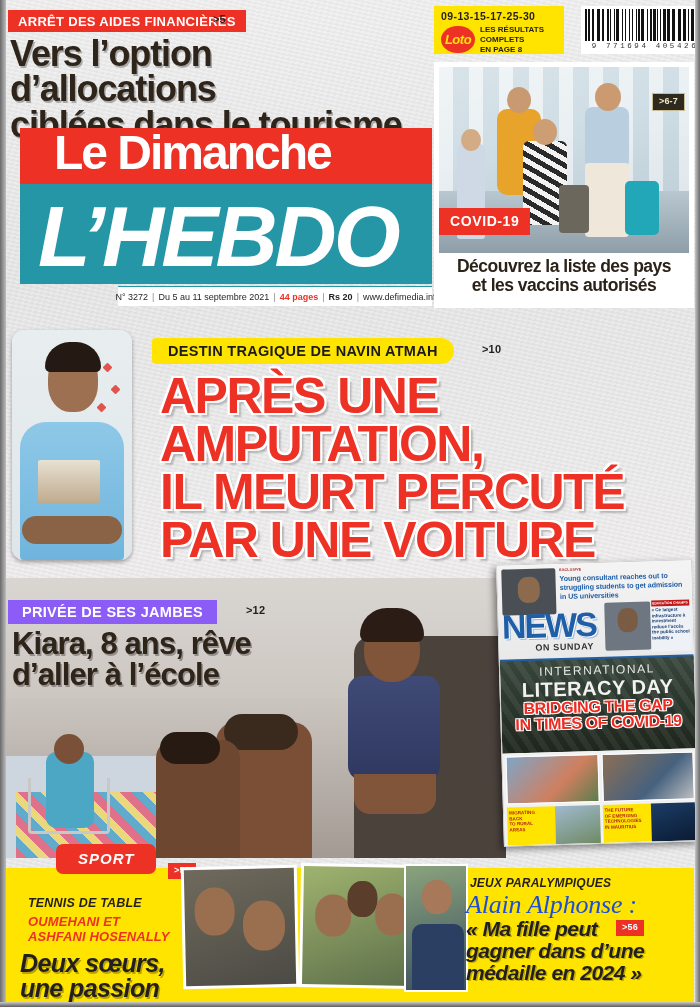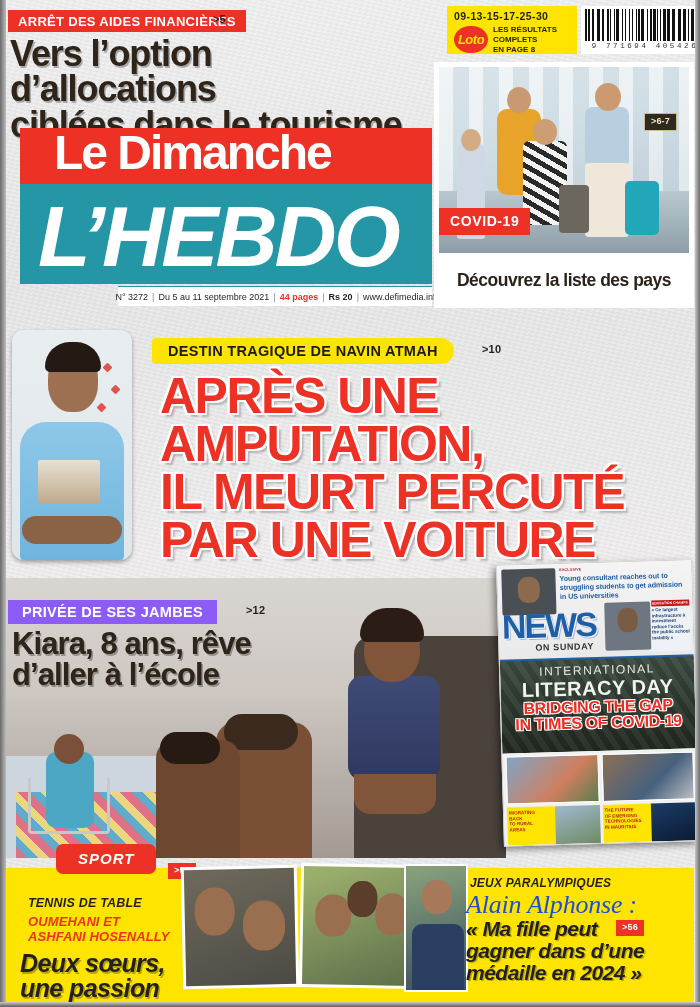--- a/index.html
+++ b/index.html
@@ -54,21 +54,21 @@
   .mh-teal{position:absolute;left:14px;top:56px;width:412px;height:100px;background:#2496a6;}
   .mh-teal span{position:absolute;left:18px;top:2px;color:#fff;font-weight:bold;font-style:italic;
     font-size:86px;letter-spacing:-3px;line-height:100px;}
   .mh-info{position:absolute;left:112px;top:158px;width:314px;height:20px;background:#fff;
     display:flex;align-items:center;padding-left:6px;
     font-size:9px;color:#231f20;white-space:nowrap;border-top:1px solid #2496a6;justify-content:center;}
   .mh-info b.red{color:#ee3125;}
   .mh-info .sep{color:#8a8a8a;margin:0 4px;}
 
   
-  .loto{position:absolute;left:434px;top:6px;width:130px;height:48px;background:#ffe400;padding:4px 5px 0 7px;margin-left:13px;}
+  .loto{position:absolute;left:434px;top:6px;width:130px;height:48px;background:#ffe400;padding:4px 5px 0 7px;}
   .loto-nums{font-size:10.5px;font-weight:bold;color:#231f20;letter-spacing:.4px;}
   .loto-row{display:flex;align-items:center;margin-top:3px;}
   .loto-logo{width:34px;height:27px;background:#ee3125;border-radius:50%/52%;
     display:flex;align-items:center;justify-content:center;flex:none;margin-right:5px;}
   .loto-logo span{color:#ffe400;font-weight:bold;font-style:italic;font-size:13px;letter-spacing:-.5px;}
   .loto-txt{font-size:8px;font-weight:bold;line-height:1.22;color:#231f20;}
 
   
   .barcode{position:absolute;left:566px;top:6px;width:128px;height:48px;background:#fff;padding:3px 4px 0;margin-left:15px;}
   .bc-bars{height:32px;display:flex;align-items:stretch;gap:0;}
@@ -78,24 +78,24 @@
 
   
   .covid{position:absolute;left:434px;top:62px;width:260px;height:246px;background:#fff;padding:5px;}
   .covid-photo{position:relative;width:250px;height:186px;overflow:hidden;
     background:linear-gradient(165deg,#dfe8ec 0%,#cfdde4 40%,#aebfc8 100%);}
   .covid-photo .floor{position:absolute;left:0;bottom:0;width:100%;height:62px;
     background:linear-gradient(180deg,#b9c8d0,#8e9ea8);}
   .covid-photo .glass{position:absolute;left:0;top:0;width:100%;height:100%;
     background:repeating-linear-gradient(90deg,rgba(255,255,255,.55) 0 14px,rgba(205,220,228,.35) 14px 30px);}
   .p-person{position:absolute;border-radius:8px 8px 3px 3px;}
-  .covid-pg{position:absolute;right:12px;top:26px;margin-top:20px;}
+  .covid-pg{position:absolute;right:4px;top:26px;}
   .covid-tag{position:absolute;left:0;bottom:18px;background:#ee3125;color:#fff;
     font-weight:bold;font-size:14px;letter-spacing:.6px;padding:5px 11px 6px;}
-  .covid-head{margin-top:18px;text-align:center;font-size:17.5px;font-weight:bold;color:#2b2319;
+  .covid-head{margin-top:4px;text-align:center;font-size:17.5px;font-weight:bold;color:#2b2319;
     line-height:1.06;letter-spacing:-.5px;}
 
   
   .navin-photo{position:absolute;left:12px;top:330px;width:120px;height:230px;border-radius:12px;
     overflow:hidden;background:#dfe3e6;box-shadow:0 2px 4px rgba(0,0,0,.35);}
   .np-wall{position:absolute;inset:0;background:linear-gradient(180deg,#e8eef0,#dfe6e9);}
   .np-shirt{position:absolute;left:8px;top:92px;width:104px;height:140px;border-radius:26px 26px 6px 6px;
     background:linear-gradient(180deg,#8ec8e8,#6fb4dd);}
   .np-shirtprint{position:absolute;left:26px;top:130px;width:62px;height:44px;
     background:linear-gradient(180deg,#e7e1d2,#bfa98c);border-radius:2px;}
@@ -348,20 +348,21 @@
       <div class="p-person" style="left:146px;top:40px;width:44px;height:62px;background:#b9cfe0;border-radius:8px;"></div>
       <div class="p-person" style="left:146px;top:96px;width:44px;height:74px;background:#efe7da;border-radius:4px;"></div>
       <div class="p-person" style="left:156px;top:16px;width:26px;height:28px;border-radius:50%;background:#cb9a70;"></div>
       <div class="p-person" style="left:120px;top:118px;width:30px;height:48px;border-radius:4px;background:#6c675d;"></div>
       <div class="p-person" style="left:186px;top:114px;width:34px;height:54px;border-radius:5px;background:#22a7b8;"></div>
       <div class="pagebadge pagebadge-dark covid-pg">&gt;6-7</div>
       <div class="covid-tag">COVID-19</div>
     </div>
     <div class="covid-head">
       <span>Découvrez la liste des pays</span><br>
+      <span>et les vaccins autorisés</span>
     </div>
   </div>
 
   <div class="navin-photo">
     <div class="np-wall"></div>
     <div class="np-heart" style="left:92px;top:34px;"></div>
     <div class="np-heart" style="left:100px;top:56px;"></div>
     <div class="np-heart" style="left:86px;top:74px;"></div>
     <div class="np-shirt"></div>
     <div class="np-shirtprint"></div>

